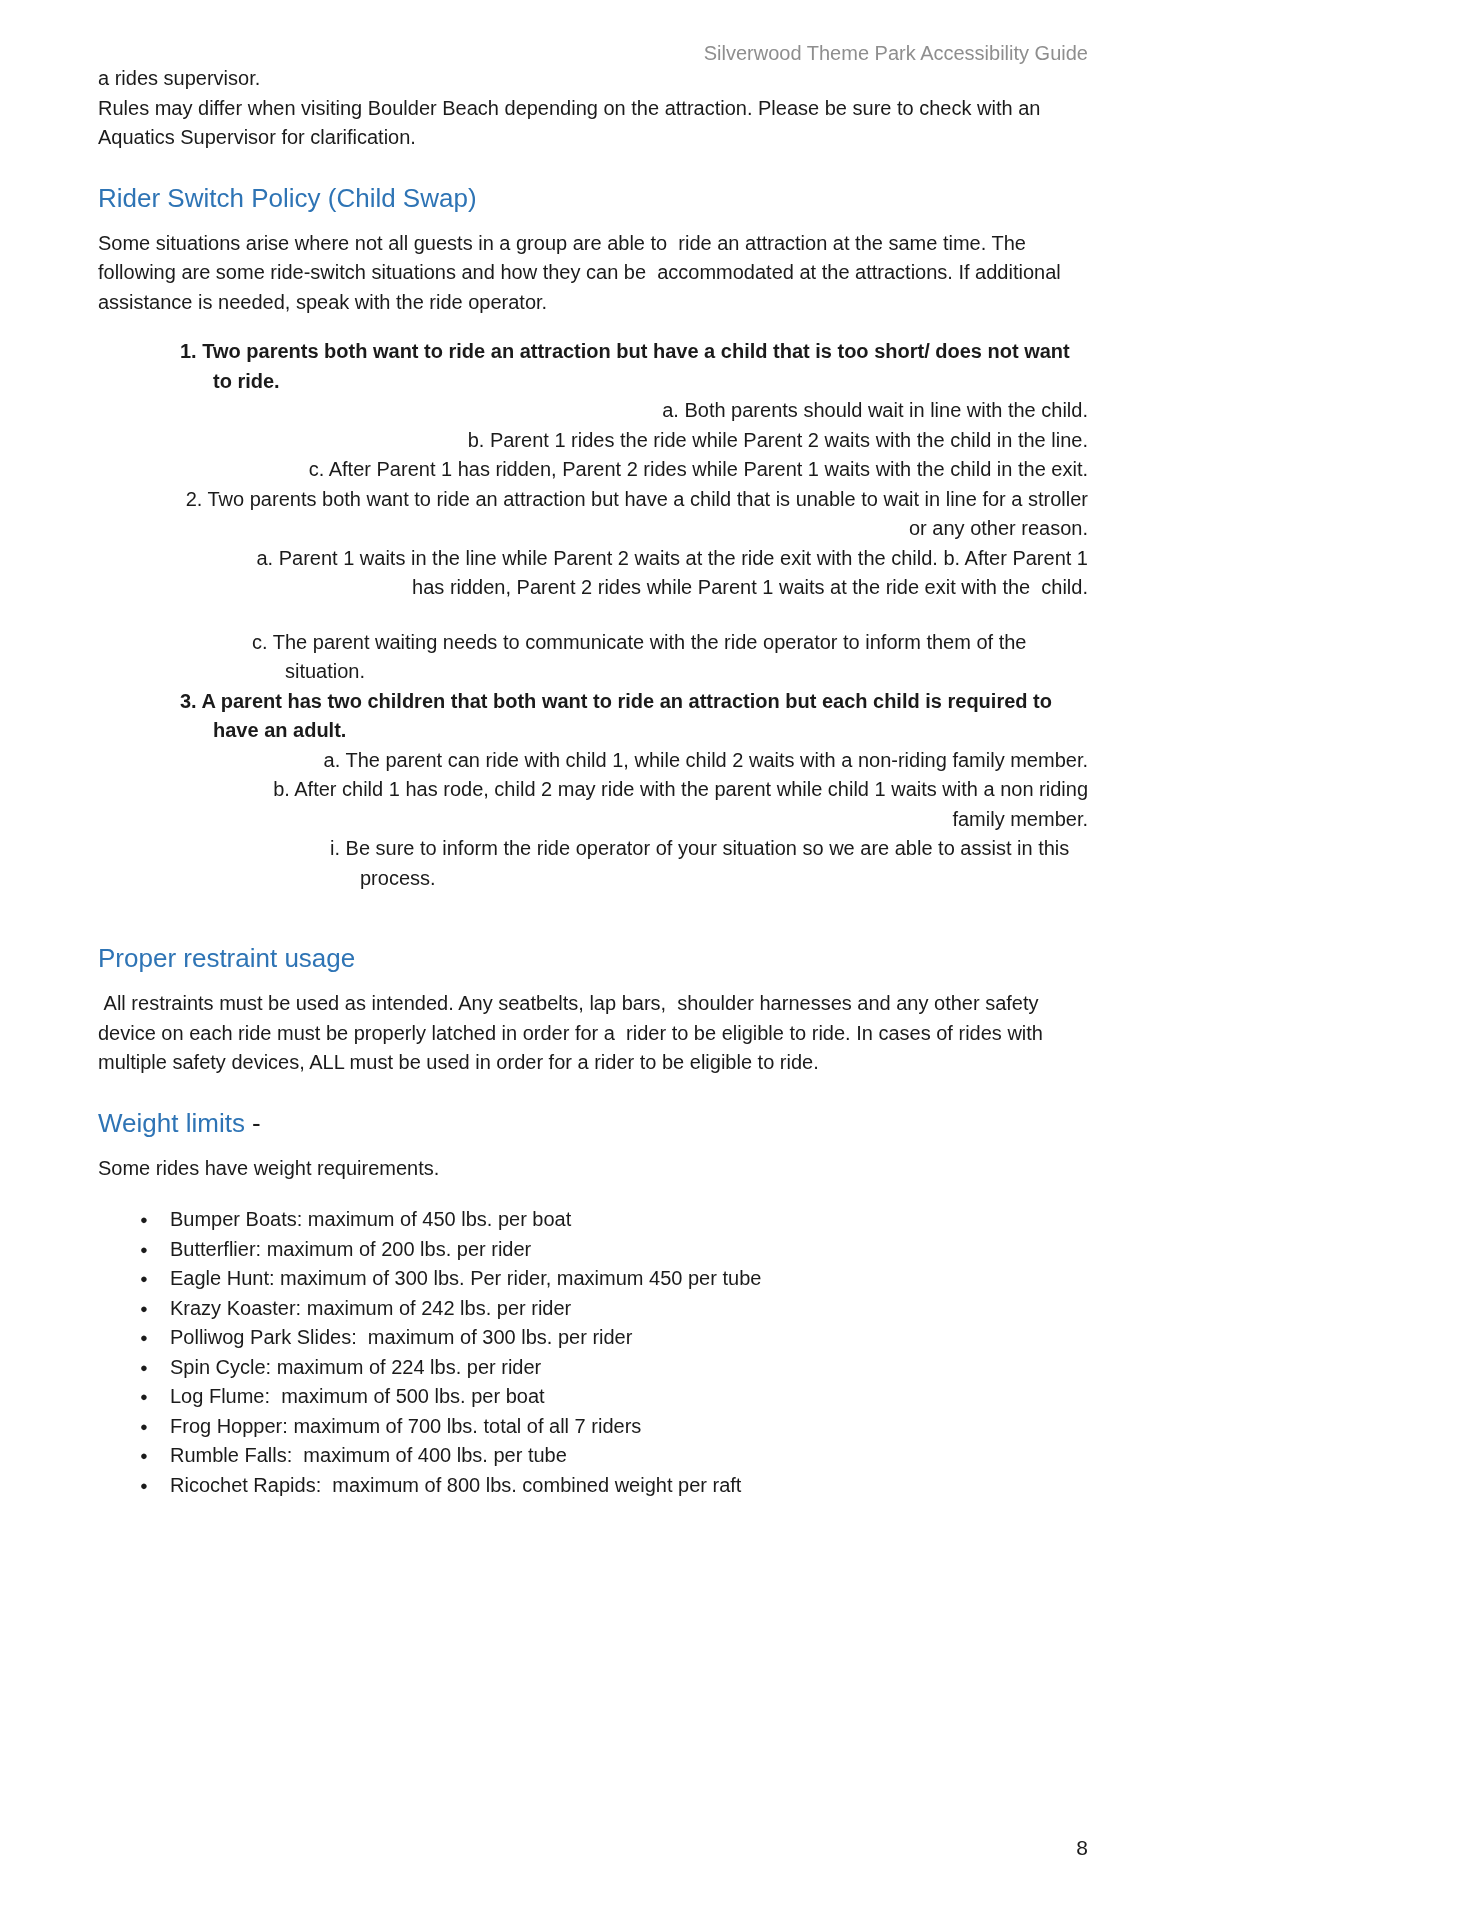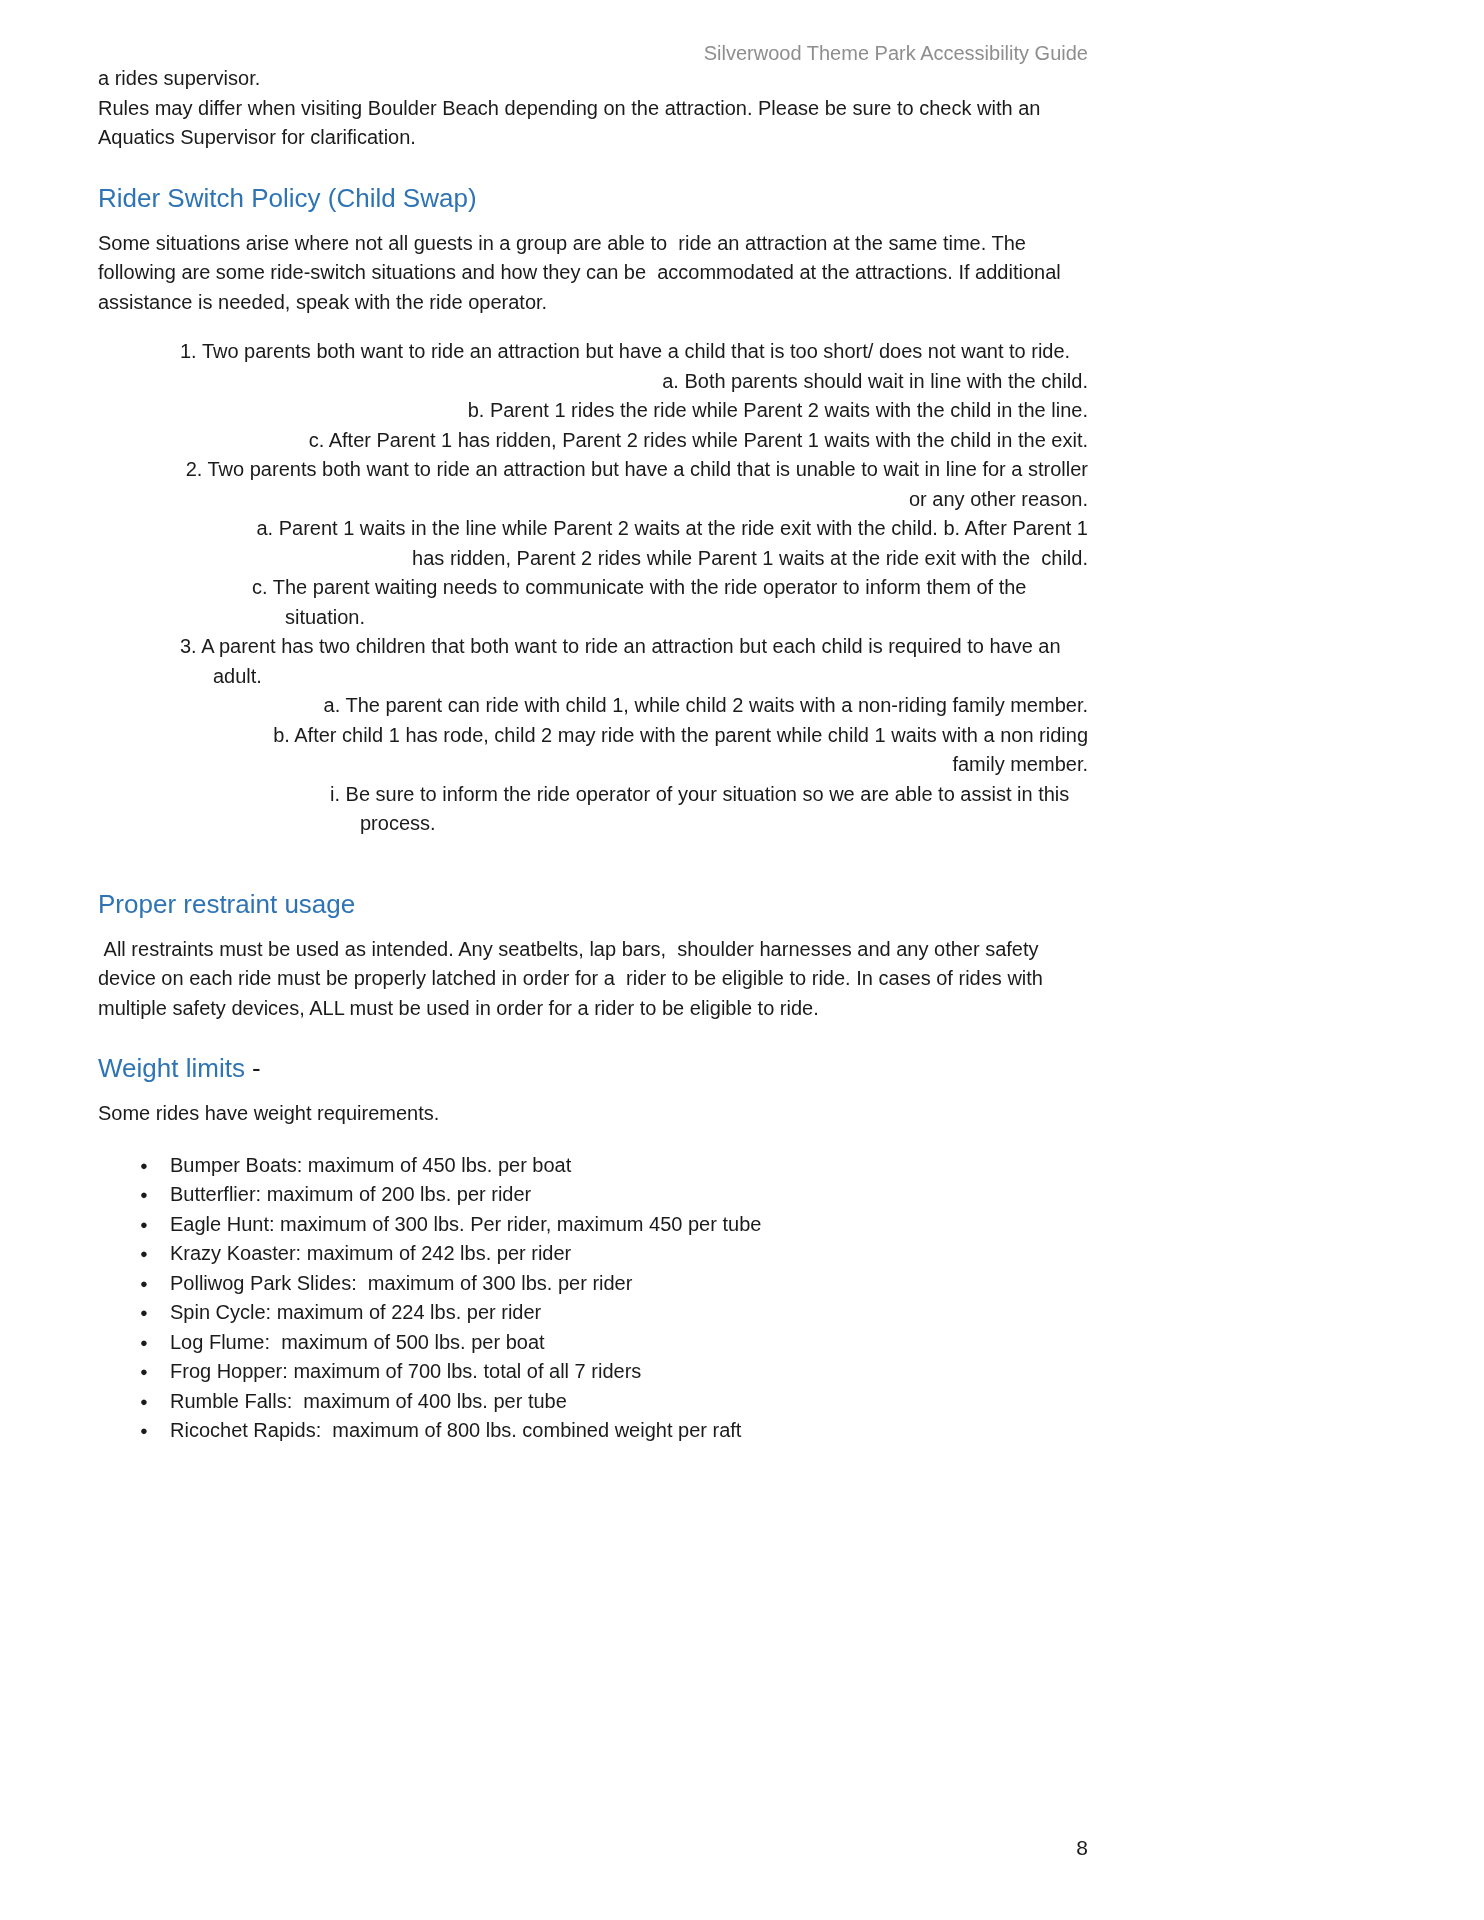--- a/index.html
+++ b/index.html
@@ -40,24 +40,24 @@
     line-height: 34px;
     font-weight: 400;
     color: var(--heading-blue, #2e74b5);
     margin: 28px 0 14px 0;
     white-space: pre-wrap;
   }
   .heading .dash { color: var(--body-color, #1b1b1b); }
   .section-gap { margin-top: 48px; }
 
   .numbered-list { margin-top: 20px; }
-  .ind-1  { padding-left: 115px; text-indent: -33px; }  
+  .ind-1  { padding-left: 115px; text-indent: -33px; font-weight: bold; }  
   .ind-1b { padding-left: 82px; text-align: right; }                       
   .ind-2  { padding-left: 154px; text-align: right; }                      
-  .ind-2h { padding-left: 187px; text-indent: -33px; }  
+  .ind-2h { padding-left: 187px; text-indent: -33px; margin-top: 25px; }  
   .ind-3  { padding-left: 262px; text-indent: -30px; }  
 
   .bullet-list { margin-top: 22px; }
   .bullet-row { padding-left: 42px; display: flex; }
   .bullet {
     flex: 0 0 30px;
     width: 30px;
     font-size: 13px;
     line-height: 29.5px;
   }

